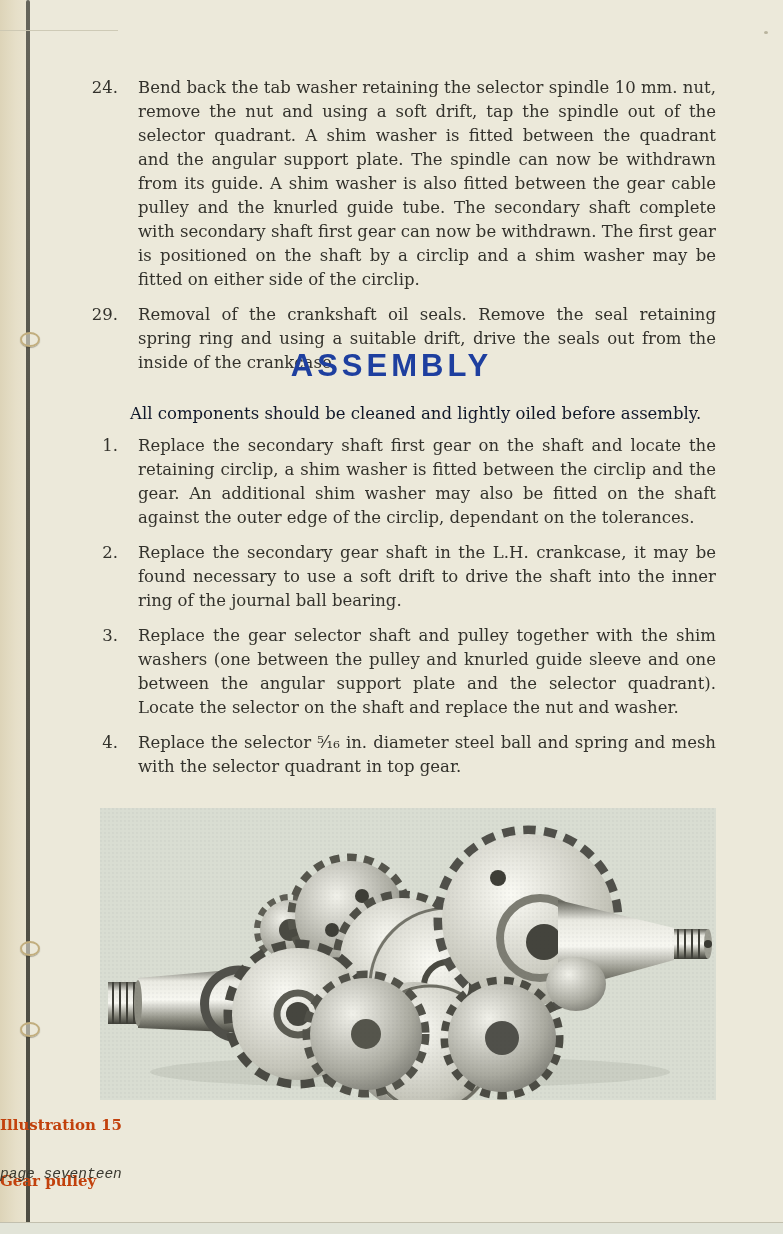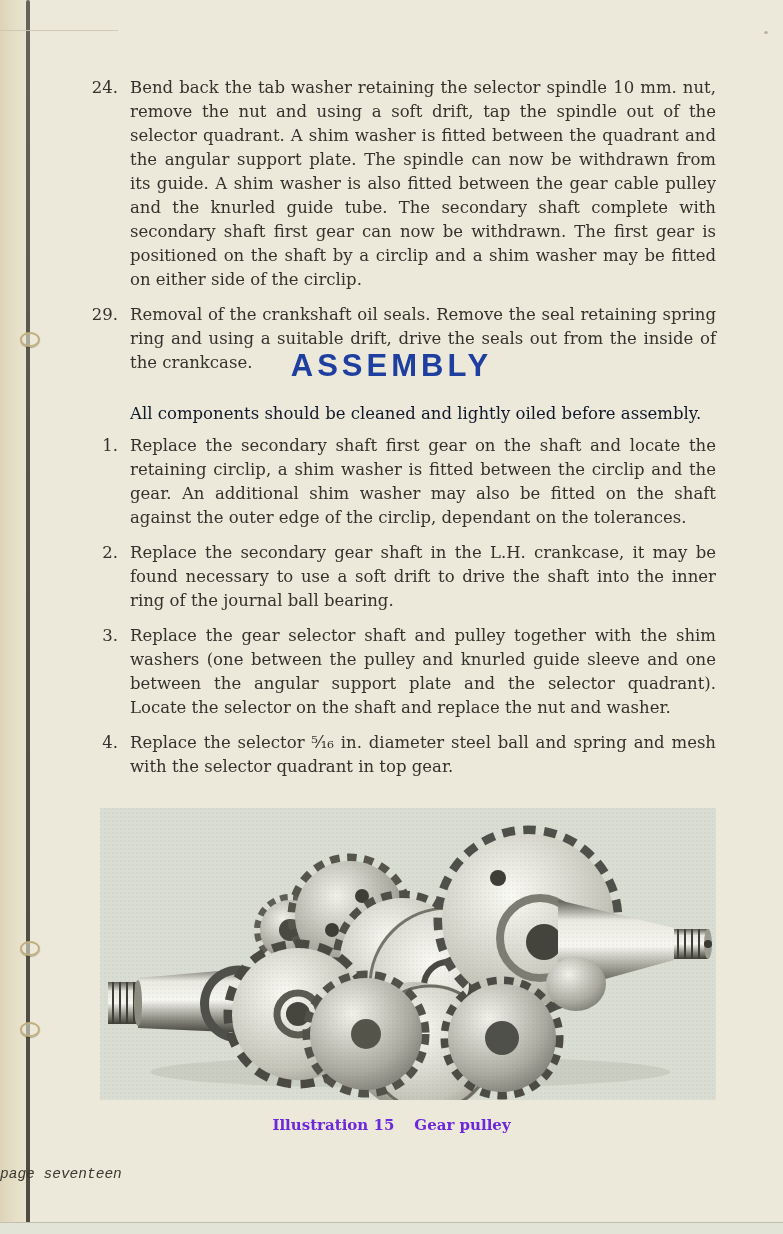--- a/index.html
+++ b/index.html
@@ -38,21 +38,21 @@
     position:absolute;left:0;bottom:0;width:783px;height:11px;
     background:#e2e4d8;border-top:1px solid #c2bfae;
   }
   
   .numlist{
     position:absolute;left:88px;width:628px;
     color:#33322c;font-size:16.5px;line-height:24px;
   }
   .dis-list{top:76px;}
   .asm-list{top:434px;}
-  .item{display:grid;grid-template-columns:30px 1fr;column-gap:12px;margin-bottom:11px;}
+  .item{display:grid;grid-template-columns:30px 1fr;column-gap:20px;margin-bottom:11px;}
   .item-number{text-align:right;}
   .item-text{text-align:justify;}
   .assembly-heading{
     position:absolute;left:0;top:348px;width:783px;
     text-align:center;
     font-family:"Liberation Sans", sans-serif;
     font-weight:bold;font-size:31px;letter-spacing:4px;
     color:#1e3f9f;
   }
   .intro-line{
@@ -60,22 +60,22 @@
     color:#0f172a;font-size:16.5px;line-height:24px;
   }
   
   .figure{
     position:absolute;left:100px;top:808px;width:616px;height:292px;
     background:#d9ddd2;
   }
   .figure svg{display:block;width:616px;height:292px;}
   .figure-caption{
     position:absolute;left:0;top:1116px;width:783px;
-    display:flex;justify-content:center;gap:20px;
-    color:#6d28d9;font-size:15px;font-weight:bold;
+    display:flex;justify-content:center;gap:38px;
+    color:#c2410c;font-size:15px;font-weight:bold;flex-direction:column;
   }
   .page-footer{
     position:absolute;left:0;top:1166px;width:783px;
     text-align:left;color:#3a3930;
     font-size:14.5px;font-style:italic;font-family:Liberation Mono, monospace;
   }
   .speck{position:absolute;width:4px;height:3px;background:#b9b49e;border-radius:50%;}
 </style>
 </head>
 <body>

